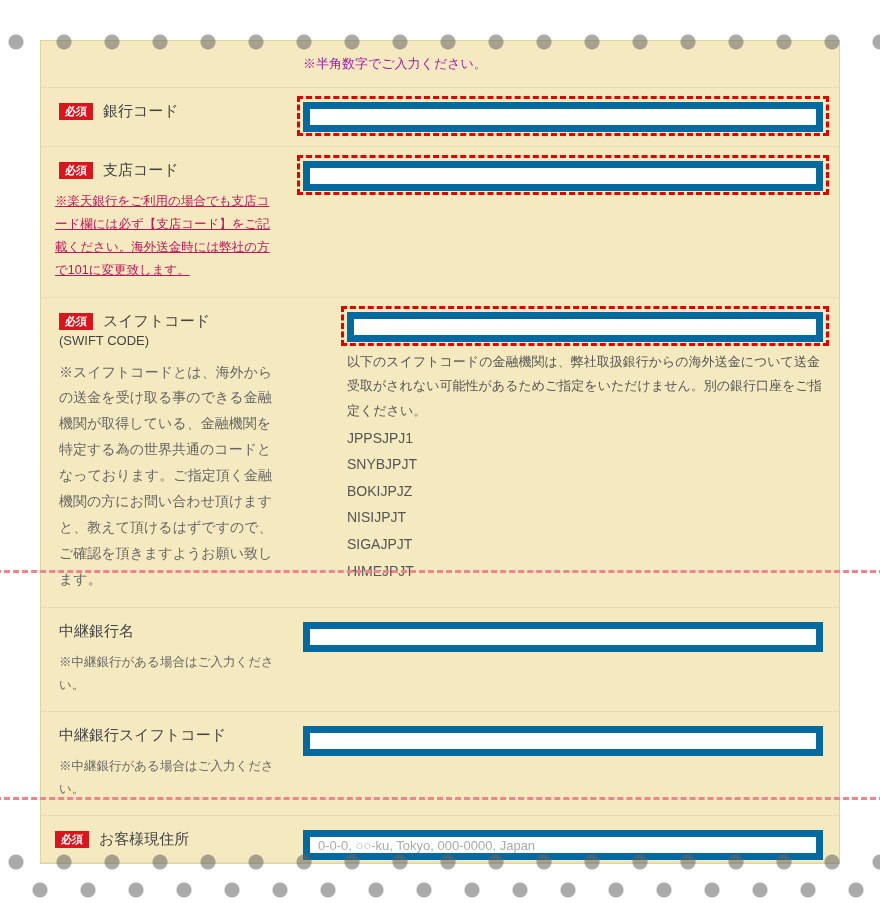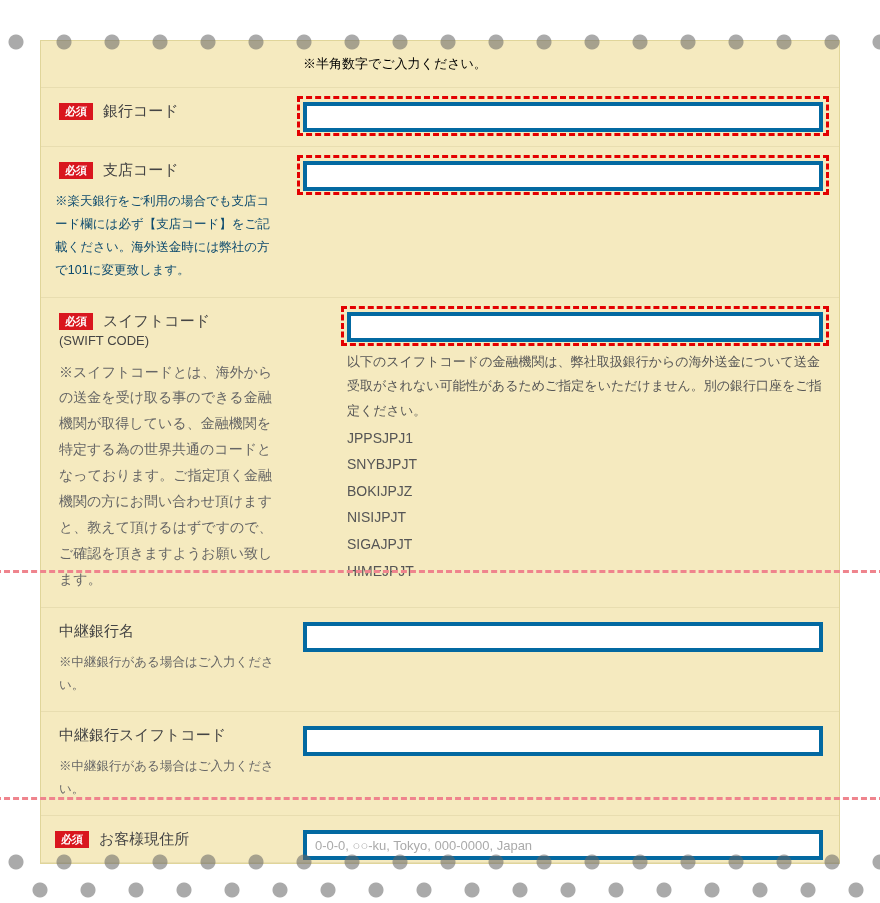--- a/index.html
+++ b/index.html
@@ -55,53 +55,54 @@
     color: #444;
     margin-top: 2px;
   }
   .help-text {
     font-size: 12.5px;
     color: #666;
     line-height: 1.85;
     margin-top: 10px;
   }
   .help-text.red {
-    color: #0c4a6e;
+    color: #be185d;
     margin-left: -4px;
+    text-decoration: underline;
   }
   .swift-help-text {
     font-size: 14px;
     color: #666;
     line-height: 1.85;
     margin-top: 12px;
   }
   .text-input {
     width: 100%;
     height: 30px;
-    border: 4px solid #0369a1;
+    border: 7px solid #0369a1;
     padding: 4px 8px;
     font-size: 13px;
     background: #fff;
   }
   .text-input::placeholder { color: #aaa; }
   .note-text {
     font-size: 13px;
     color: #555;
     line-height: 1.9;
     margin-top: 8px;
   }
   .swift-codes {
     font-size: 14px;
     color: #555;
     line-height: 1.9;
     margin-top: 1px;
   }
   .hanbyou-note {
     font-size: 13px;
-    color: #000000;
+    color: #a21caf;
     text-align: left;
     margin-left: 0;
   }
   
   .dashed-red-overlay {
     position: absolute;
     border: 3px dashed #e30000;
     pointer-events: none;
   }
   .dashed-pink-overlay {

